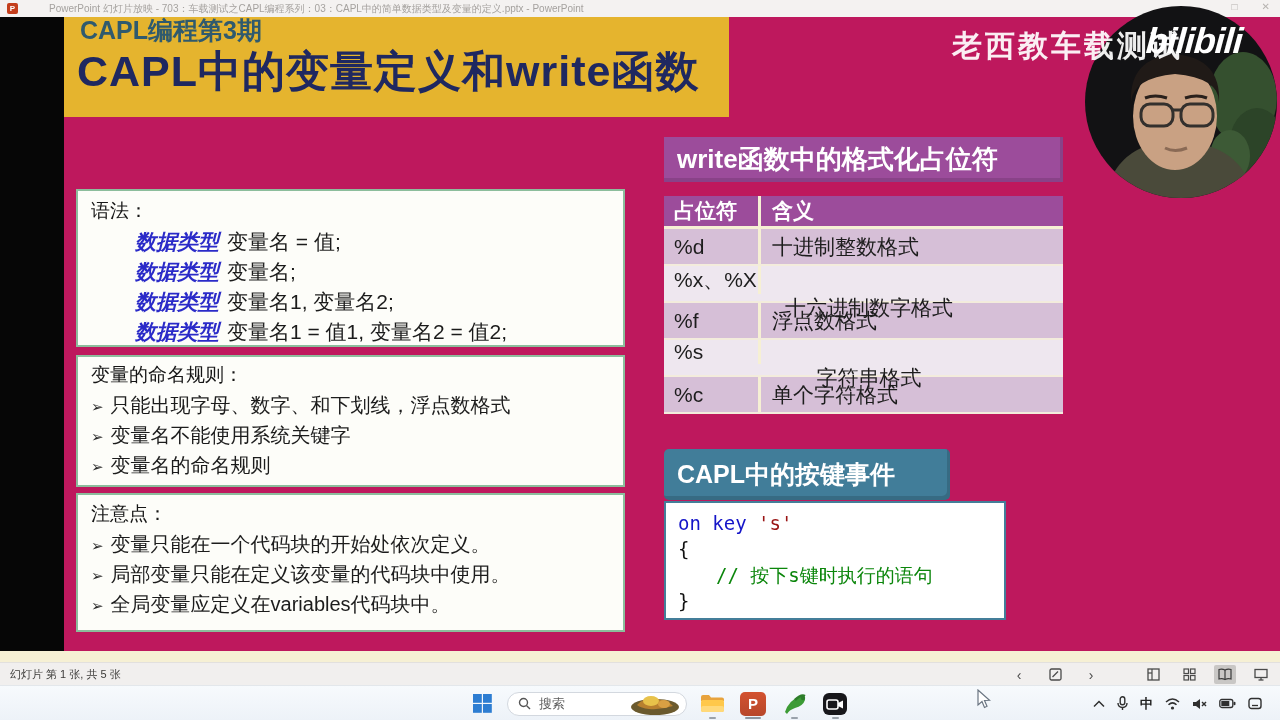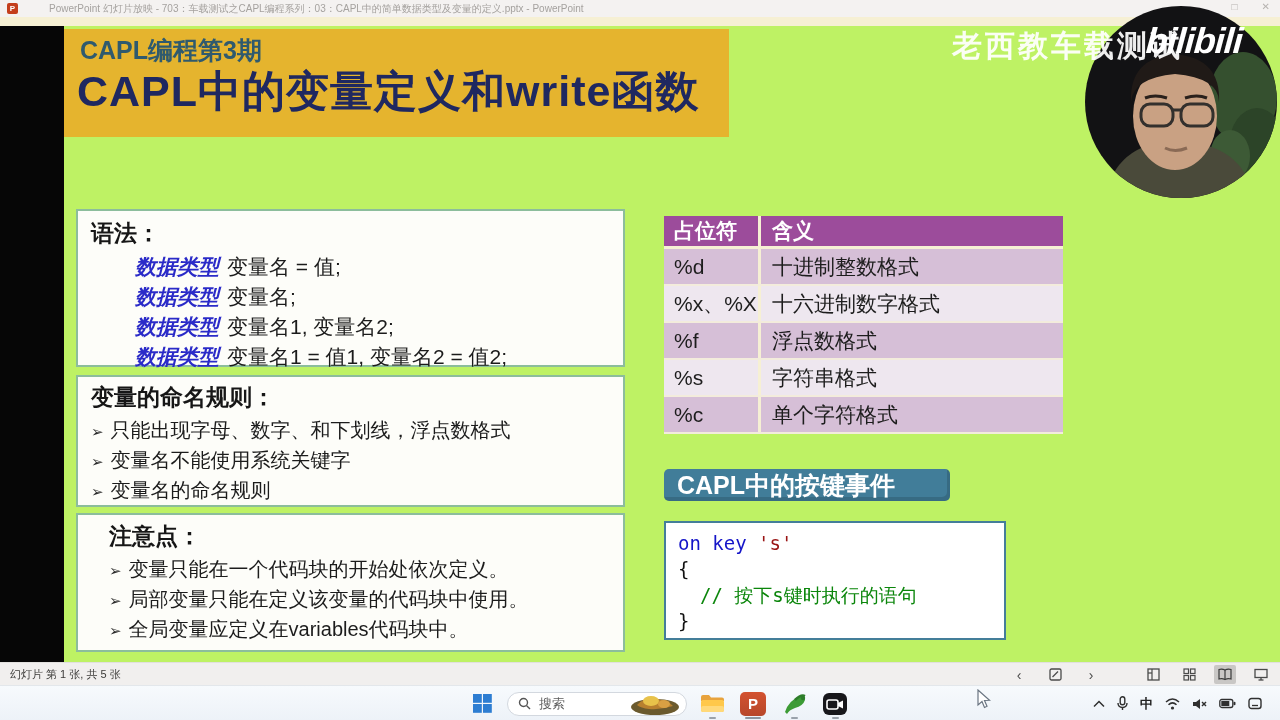--- a/index.html
+++ b/index.html
@@ -5,56 +5,56 @@
   * { margin:0; padding:0; box-sizing:border-box; }
   html,body { width:1280px; height:720px; overflow:hidden; font-family:"Liberation Sans",sans-serif; background:#F6F0D4; position:relative; }
 
   
   .titlebar { position:absolute; left:0; top:0; width:1280px; height:17px; background:#F4F2F1; display:flex; align-items:center; z-index:3; }
   .pp-icon { width:11px; height:11px; background:#C43E1C; border-radius:2px; color:#fff; font-size:8px; font-weight:bold; display:flex; align-items:center; justify-content:center; margin:0 6px 0 7px; flex:0 0 auto; }
   .tb-title { font-size:10px; color:#A5A29F; white-space:nowrap;padding-left:25px; }
   .tb-controls { position:absolute; right:10px; top:1px; display:flex; gap:24px; color:#B6B3B0; font-size:10px; z-index:9; }
 
   
-  .slide { position:absolute; left:0; top:26px; width:1280px; height:645px; background:#bef264; z-index:1; }
+  .slide { position:absolute; left:0; top:6px; width:1280px; height:645px; background:#be185d; z-index:1; }
   .black-strip { position:absolute; left:0; top:0; width:64px; height:645px; background:#060606; }
 
   .banner { position:absolute; left:64px; top:3px; width:665px; height:108px; background:#E5B42E; }
   .banner-kicker { position:absolute; left:16px; top:5px; font-size:25px; font-weight:bold; color:#2F5A6E; }
   .banner-title { position:absolute; left:13px; top:34px; font-size:43px; font-weight:800; color:#1F2860; letter-spacing:1px; }
 
   .sec-header { color:#fff; font-weight:bold; display:flex; align-items:center; padding-left:13px; }
   .hdr-green { position:absolute; left:78px; top:131px; width:289px; height:45px; background:#4FA175; font-size:26px; box-shadow:inset -3px -4px 0 rgba(0,0,0,0.14); }
   .hdr-purple { position:absolute; left:664px; top:131px; width:399px; height:45px; background:#9C4C9B; font-size:26px; box-shadow:inset -3px -4px 0 rgba(0,0,0,0.12); }
-  .hdr-teal { position:absolute; left:664px; top:443px; width:286px; height:32px; background:#417D99; font-size:25px; border-radius:5px; box-shadow:inset -3px -4px 0 rgba(0,0,0,0.14); }
+  .hdr-teal { position:absolute; left:664px; top:443px; width:286px; height:51px; background:#417D99; font-size:25px; border-radius:5px; box-shadow:inset -3px -4px 0 rgba(0,0,0,0.14); }
 
   .box { position:absolute; background:#FDFDF9; border:2px solid #8CBD9C; }
   .box-syntax { left:76px; top:183px; width:549px; height:158px; padding:7px 0 0 13px; }
   .box-naming { left:76px; top:349px; width:549px; height:132px; padding:5px 0 0 13px; }
-  .box-notes  { left:76px; top:487px; width:549px; height:139px; padding:6px 0 0 31px; }
-  .box-label { font-size:23px; font-weight:bold; color:#161616; margin-bottom:3px; }
+  .box-notes  { left:76px; top:487px; width:549px; height:139px; padding:6px 0 0 13px; }
+  .box-label { font-size:19px; font-weight:normal; color:#161616; margin-bottom:3px; }
   .syntax-line { margin-left:44px; font-size:21px; color:#1b1b1b; line-height:29px; white-space:nowrap; }
   .dtype { color:#2B2BC8; font-style:italic; font-weight:bold; font-family:"Liberation Serif",serif; margin-right:8px; }
   .bullet-line { font-size:20px; color:#1c1c1c; line-height:28px; white-space:nowrap; }
   .bullet-glyph { font-size:15px; color:#2a2a2a; margin-right:7px; }
 
   
   .ptable { position:absolute; left:664px; top:190px; width:399px; }
   .prow { display:flex; height:37px; align-items:center; font-size:21px; color:#1d1d1d; border-bottom:2px solid #F3ECDC; }
   .prow-h { height:33px; background:#9C4C9B; color:#fff; font-weight:bold; font-size:21px; border-bottom:3px solid #F6F0D4; }
   .pc1 { width:97px; padding-left:10px; flex:0 0 auto; align-self:stretch; display:flex; align-items:center; border-right:3px solid #F6F0D4; }
   .pc2 { padding-left:11px; flex:1; }
   .r-dark { background:#D6BFD7; }
-  .r-light { background:#EEE7EF; }
+  .r-light { background:#EEE7EF;flex-direction:column; }
 
   
   .codebox { position:absolute; left:664px; top:495px; width:342px; height:119px; background:#FFFFFF; border:2px solid #447E99; font-family:"DejaVu Sans Mono",monospace; font-size:19px; font-weight:normal; padding:7px 12px; line-height:26px; color:#111; }
   .kw { color:#1515C8; }
   .str { color:#9A1515; }
-  .cmt { color:#0B860B; margin-left:22px; }
+  .cmt { color:#0B860B; margin-left:38px; }
 
   
   .watermark { position:absolute; left:952px; top:26px; z-index:8; font-size:30px; font-weight:bold; color:rgba(255,255,255,0.93); letter-spacing:3px; white-space:nowrap; }
   .bili-logo { position:absolute; left:1146px; top:20px; z-index:8; font-size:36px; font-weight:800; font-style:italic; color:#fff; letter-spacing:-1px; transform:skewX(-4deg); }
   .webcam { position:absolute; left:1085px; top:6px; width:192px; height:192px; z-index:7; border-radius:50%; overflow:hidden; }
 
   
   .statusbar { position:absolute; left:0; top:662px; width:1280px; height:23px; background:#F1EFEE; border-top:1px solid #E2E0DE; z-index:4; }
   .sb-text { position:absolute; left:10px; top:0; line-height:23px; font-size:11px; color:#3C3B39; }
   .sb-icons { position:absolute; right:8px; top:0; height:23px; display:flex; align-items:center; gap:14px; }
@@ -111,20 +111,21 @@
     <div class="bullet-line"><span class="bullet-glyph">➢</span><span>变量名的命名规则</span></div>
   </div>
 
   <div class="box box-notes">
     <div class="box-label">注意点：</div>
     <div class="bullet-line"><span class="bullet-glyph">➢</span><span>变量只能在一个代码块的开始处依次定义。</span></div>
     <div class="bullet-line"><span class="bullet-glyph">➢</span><span>局部变量只能在定义该变量的代码块中使用。</span></div>
     <div class="bullet-line"><span class="bullet-glyph">➢</span><span>全局变量应定义在variables代码块中。</span></div>
   </div>
 
+  <div class="sec-header hdr-purple">write函数中的格式化占位符</div>
 
   <div class="ptable">
     <div class="prow prow-h">
       <div class="pc1">占位符</div>
       <div class="pc2">含义</div>
     </div>
     <div class="prow r-dark">
       <div class="pc1">%d</div>
       <div class="pc2">十进制整数格式</div>
     </div>

